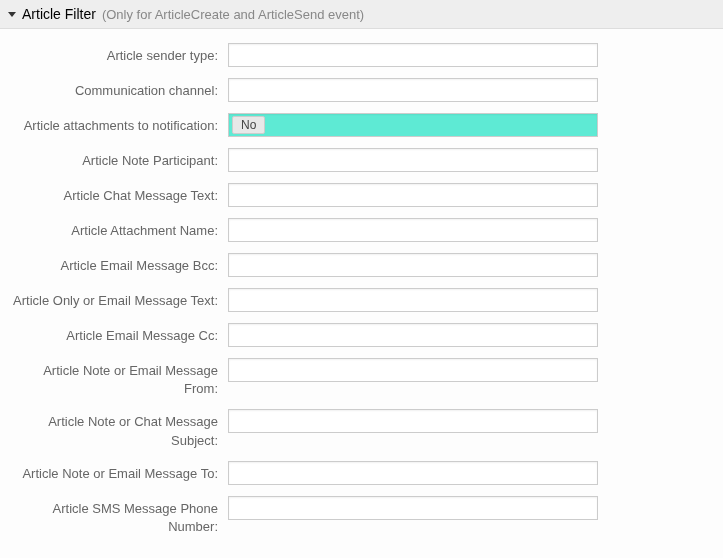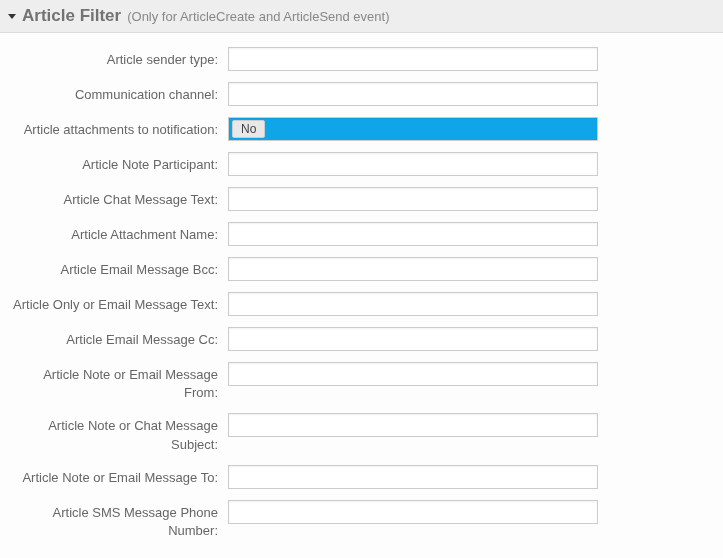--- a/index.html
+++ b/index.html
@@ -24,23 +24,23 @@
     }
     .header .toggle-icon {
       width: 0;
       height: 0;
       border-left: 4px solid transparent;
       border-right: 4px solid transparent;
       border-top: 5px solid #333;
       display: inline-block;
     }
     .header .title {
-      font-weight: 700;
-      color: #737373;
-      font-size: 17px;
+      font-weight: 400;
+      color: #000000;
+      font-size: 14px;
     }
     .header .subtitle {
       color: #888;
       font-size: 13px;
       font-weight: 400;
       text-align: center;
     }
     .form-body {
       padding: 14px 8px 20px 8px;
     }
@@ -65,21 +65,21 @@
       background: #fff;
       padding: 2px 6px;
       font-size: 13px;
       color: #333;
       box-shadow: inset 0 1px 2px rgba(0,0,0,0.06);
     }
     .tag-container {
       width: 370px;
       min-height: 24px;
       border: 1px solid #ccc;
-      background: #0ea5e9;
+      background: #5eead4;
       padding: 1px 3px;
       display: flex;
       align-items: center;
       box-shadow: inset 0 1px 2px rgba(0,0,0,0.06);
     }
     .tag {
       display: inline-block;
       background: #e8e8e8;
       border: 1px solid #ccc;
       border-radius: 2px;

